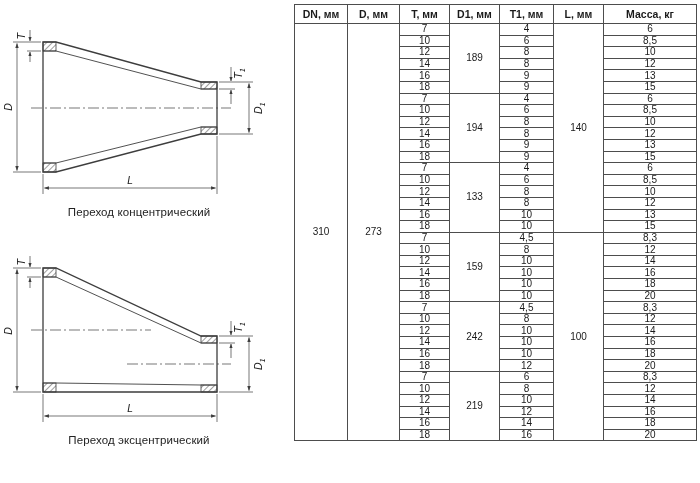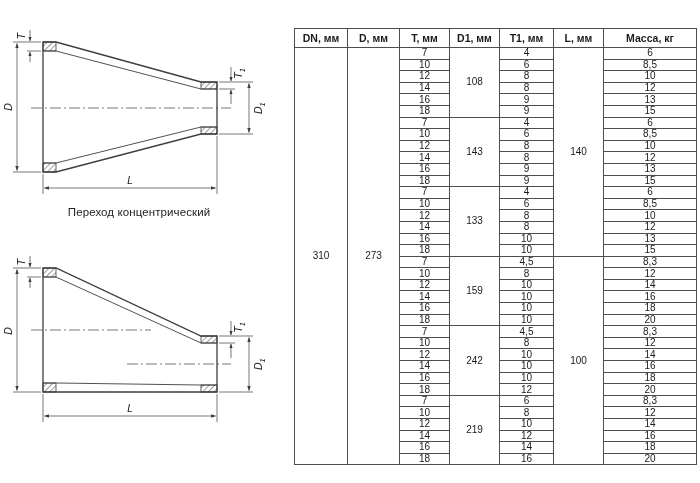--- a/index.html
+++ b/index.html
@@ -15,21 +15,21 @@
     width: 278px; min-width: 278px;
     padding-top: 12px;
     display: flex; flex-direction: column; align-items: center;
   }
   .diagram-block { display: flex; flex-direction: column; align-items: center; }
   .diagram-block + .diagram-block { margin-top: 22px; }
   .caption {
     font-size: 11.5px; color: #222222; margin-top: 2px;
     letter-spacing: 0.1px;
   }
-  .right-panel { flex: 1; padding: 4px 3px 4px 16px; margin-top: 24px; }
+  .right-panel { flex: 1; padding: 4px 3px 4px 16px; }
   table.spec {
     border-collapse: collapse; width: 100%; table-layout: fixed;
   }
   table.spec th, table.spec td {
     border: 1px solid #4d4d4d;
     text-align: center; vertical-align: middle;
     color: #1a1a1a; padding: 0 1px;
     overflow: hidden; white-space: nowrap;
   }
   table.spec th { height: 19px; font-size: 10.5px; font-weight: bold; }
@@ -138,20 +138,21 @@
           <line x1="41.5" y1="176" x2="212.5" y2="176" marker-start="url(#arr2)" marker-end="url(#arr2)"></line>
         </g>
         <g font-size="10" font-style="italic" fill="#222222" text-anchor="middle">
           <text transform="rotate(-90 22 22)" x="22" y="22">T</text>
           <text transform="rotate(-90 9 91)" x="9" y="91">D</text>
           <text transform="rotate(-90 239 87)" x="239" y="87"><tspan>T</tspan><tspan dy="2.5" font-size="7">1</tspan></text>
           <text transform="rotate(-90 259 124)" x="259" y="124"><tspan>D</tspan><tspan dy="2.5" font-size="7">1</tspan></text>
           <text x="127" y="172">L</text>
         </g>
       </svg>
+      <div class="caption">Переход эксцентрический</div>
     </div>
 
   </div>
 
   <div class="right-panel">
     <table class="spec">
       <colgroup>
         <col style="width:53px">
           <col style="width:52px">
           <col style="width:50px">
@@ -169,21 +170,21 @@
           <th>T1, мм</th>
           <th>L, мм</th>
           <th>Масса, кг</th>
         </tr>
       </thead>
       <tbody>
           <tr>
             <td rowspan="36">310</td>
             <td rowspan="36">273</td>
             <td>7</td>
-            <td rowspan="6">108</td>
+            <td rowspan="6">189</td>
             <td>4</td>
             <td rowspan="18">140</td>
             <td>6</td>
           </tr>
           <tr>
             <td>10</td>
             <td>6</td>
             <td>8,5</td>
           </tr>
           <tr>
@@ -201,21 +202,21 @@
             <td>9</td>
             <td>13</td>
           </tr>
           <tr>
             <td>18</td>
             <td>9</td>
             <td>15</td>
           </tr>
           <tr>
             <td>7</td>
-            <td rowspan="6">143</td>
+            <td rowspan="6">194</td>
             <td>4</td>
             <td>6</td>
           </tr>
           <tr>
             <td>10</td>
             <td>6</td>
             <td>8,5</td>
           </tr>
           <tr>
             <td>12</td>

